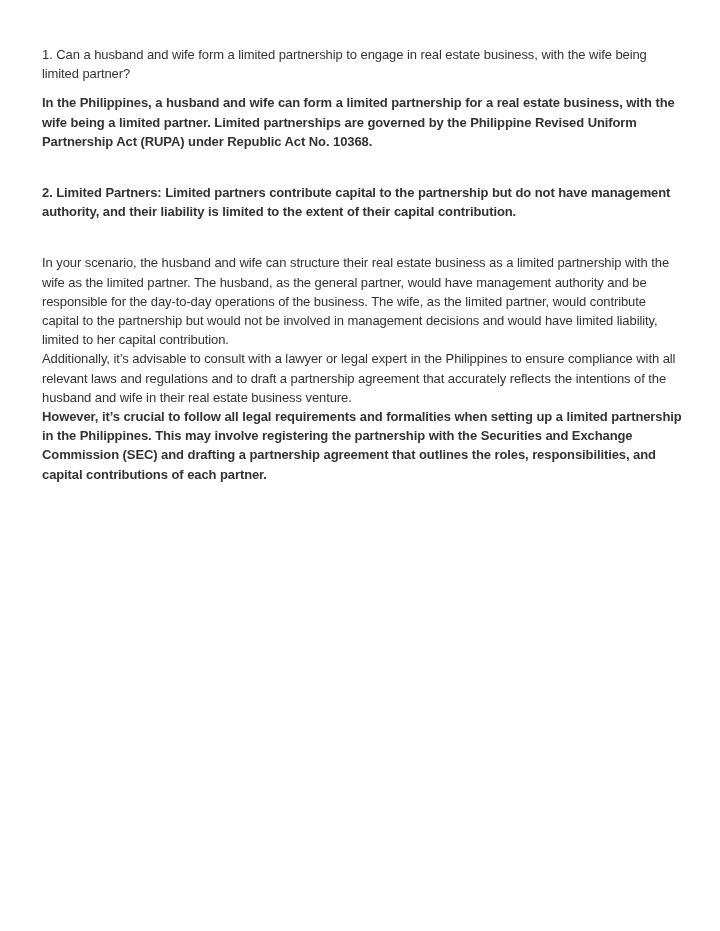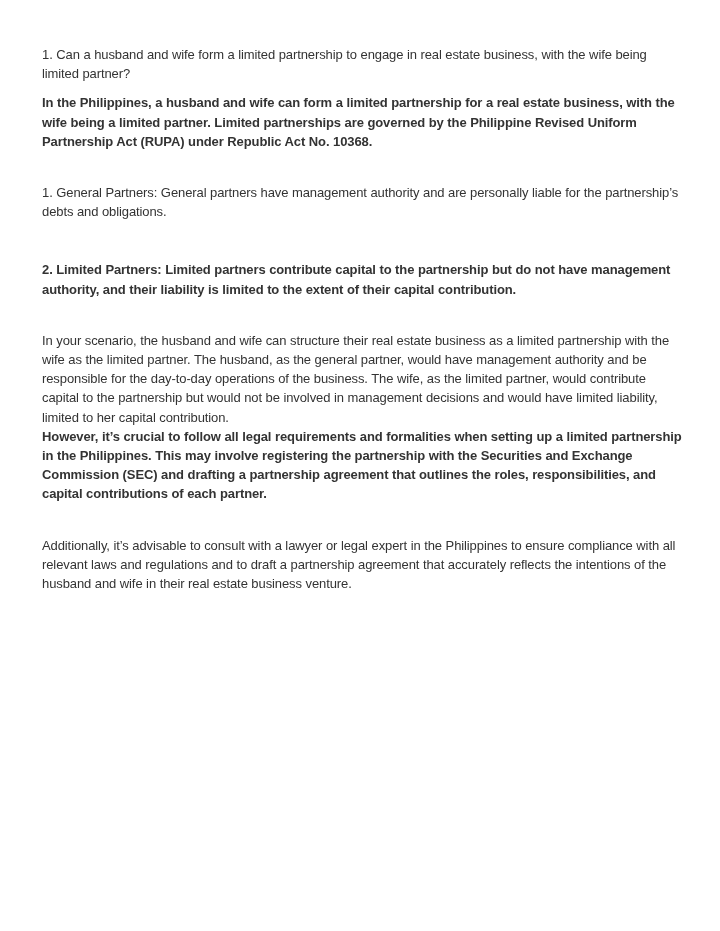--- a/index.html
+++ b/index.html
@@ -33,22 +33,21 @@
 </style>
 </head>
 <body>
 
 <div class="page">
   <p class="para mb-s">1. Can a husband and wife form a limited partnership to engage in real estate business, with the wife being limited partner?</p>
 
   <p class="para mb-m">In the Philippines, a husband and wife can form a limited partnership for a real estate business, with the wife being a limited partner. Limited partnerships are governed by the Philippine Revised Uniform Partnership Act (RUPA) under Republic Act No. 10368.</p>
 
 
-  <p class="para mb-l">1. General Partners: General partners have management authority and are personally liable for the partnership’s debts and obligations.</p>
 
   <p class="para mb-m">2. Limited Partners: Limited partners contribute capital to the partnership but do not have management authority, and their liability is limited to the extent of their capital contribution.</p>
 
   <p class="para mb-xl">In your scenario, the husband and wife can structure their real estate business as a limited partnership with the wife as the limited partner. The husband, as the general partner, would have management authority and be responsible for the day-to-day operations of the business. The wife, as the limited partner, would contribute capital to the partnership but would not be involved in management decisions and would have limited liability, limited to her capital contribution.</p>
 
+  <p class="para">Additionally, it’s advisable to consult with a lawyer or legal expert in the Philippines to ensure compliance with all relevant laws and regulations and to draft a partnership agreement that accurately reflects the intentions of the husband and wife in their real estate business venture.</p>
+
   <p class="para mb-m">However, it’s crucial to follow all legal requirements and formalities when setting up a limited partnership in the Philippines. This may involve registering the partnership with the Securities and Exchange Commission (SEC) and drafting a partnership agreement that outlines the roles, responsibilities, and capital contributions of each partner.</p>
-
-  <p class="para">Additionally, it’s advisable to consult with a lawyer or legal expert in the Philippines to ensure compliance with all relevant laws and regulations and to draft a partnership agreement that accurately reflects the intentions of the husband and wife in their real estate business venture.</p>
 </div>
 
 </body></html>

